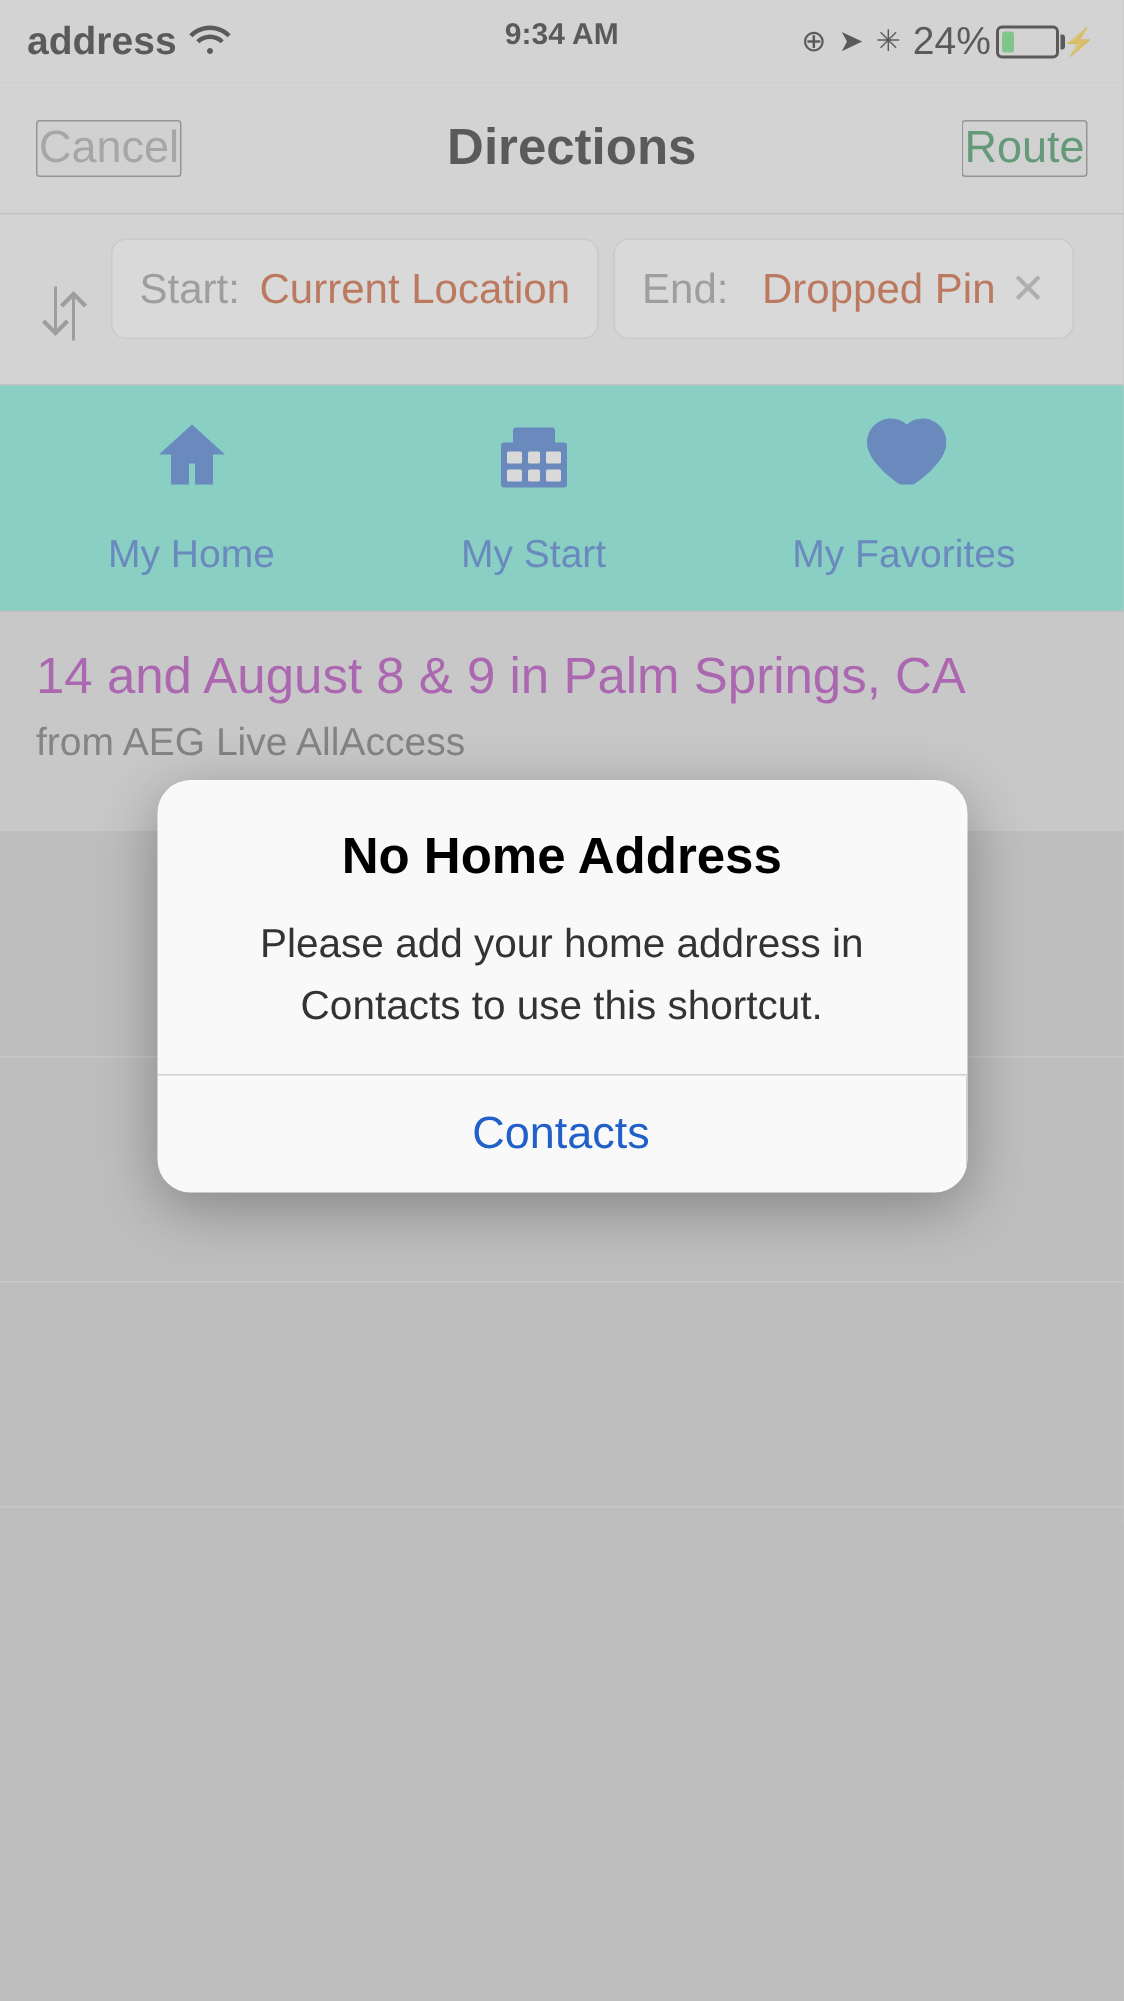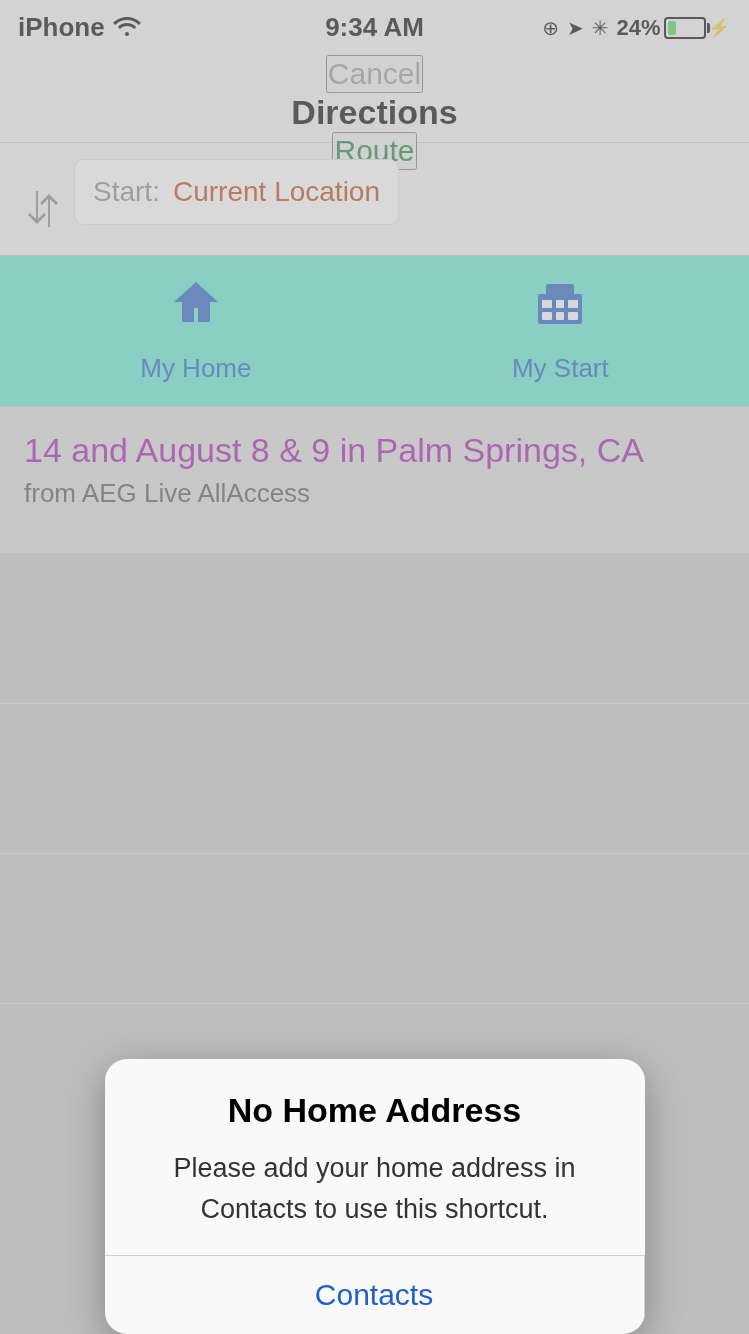--- a/index.html
+++ b/index.html
@@ -26,43 +26,43 @@
     }
     .status-left {
       display: flex;
       align-items: center;
       gap: 8px;
       font-size: 26px;
       font-weight: 600;
       color: #000;
     }
     .status-center {
-      font-size: 26px;
+      font-size: 20px;
       font-weight: 600;
       color: #000;
       position: absolute;
       left: 50%;
       transform: translateX(-50%);
       top: 12px;
     }
     .status-right {
       display: flex;
       align-items: center;
       gap: 8px;
       font-size: 22px;
       color: #000;
     }
     .battery-container {
       display: flex;
       align-items: center;
       gap: 3px;
     }
     .battery-text {
-      font-size: 22px;
-      font-weight: 700;
+      font-size: 26px;
+      font-weight: 400;
     }
     .battery-icon {
       width: 42px;
       height: 22px;
       border: 2px solid #000;
       border-radius: 4px;
       position: relative;
       display: flex;
       align-items: center;
       padding: 2px;
@@ -86,21 +86,20 @@
     
     .nav-bar {
       width: 100%;
       height: 88px;
       background: #f2f2f2;
       display: flex;
       align-items: center;
       justify-content: space-between;
       padding: 0 24px;
       border-bottom: 1px solid #ccc;
-      flex-direction: column;
     }
     .nav-cancel {
       font-size: 30px;
       color: #999;
       font-weight: 400;
     }
     .nav-title {
       font-size: 34px;
       font-weight: 700;
       color: #000;
@@ -214,21 +213,21 @@
 
     
     .dialog-overlay {
       position: absolute;
       top: 0;
       left: 0;
       width: 100%;
       height: 100%;
       background: rgba(180,180,180,0.5);
       display: flex;
-      align-items: flex-end;
+      align-items: flex-start;
       justify-content: center;
       padding-top: 520px;
     }
     .dialog {
       background: #f9f9f9;
       border-radius: 22px;
       width: 540px;
       overflow: hidden;
       box-shadow: 0 10px 40px rgba(0,0,0,0.3);
     }
@@ -264,21 +263,21 @@
     }
     .dialog-btn:first-child {
       border-right: 1px solid #d0d0d0;
     }
   </style>
 </head>
 <body>
 
 <div class="status-bar">
   <div class="status-left">
-    <span>iPhone</span>
+    <span>address</span>
     <span>
       <svg width="28" height="22" viewBox="0 0 28 22" fill="none">
         <path d="M14 18c1.1 0 2 .9 2 2s-.9 2-2 2-2-.9-2-2 .9-2 2-2z" fill="#000"></path>
         <path d="M14 12c2.8 0 5.3 1.1 7.1 2.9l2.1-2.1C20.8 10.4 17.5 9 14 9s-6.8 1.4-9.2 3.8l2.1 2.1C8.7 13.1 11.2 12 14 12z" fill="#000"></path>
         <path d="M14 6c4.6 0 8.7 1.9 11.7 4.9l2.1-2.1C24.6 5.5 19.6 3 14 3S3.4 5.5 0.2 8.8l2.1 2.1C5.3 7.9 9.4 6 14 6z" fill="#000"></path>
       </svg>
     </span>
   </div>
 
   <div class="status-center">9:34 AM</div>
@@ -307,20 +306,25 @@
   <div class="swap-icon">
     <svg width="38" height="44" viewBox="0 0 38 44" fill="#888">
       <path d="M12 4v28l-6-6-2 2 9 9 9-9-2-2-6 6V4h-2z"></path>
       <path d="M26 40V12l6 6 2-2-9-9-9 9 2 2 6-6v28h2z"></path>
     </svg>
   </div>
   <div class="inputs-column">
     <div class="input-row">
       <span class="input-label">Start:</span>
       <span class="input-value">Current Location</span>
+    </div>
+    <div class="input-row">
+      <span class="input-label">End:</span>
+      <span class="input-value">Dropped Pin</span>
+      <span class="clear-btn">✕</span>
     </div>
   </div>
 </div>
 
 <div class="shortcuts-row">
   <div class="shortcut-item">
     <span class="shortcut-icon home">
       <svg width="56" height="56" viewBox="0 0 56 56" fill="#2060c8">
         <path d="M28 8L6 28h8v20h12V34h4v14h12V28h8L28 8z"></path>
       </svg>
@@ -335,20 +339,28 @@
         <rect x="10" y="26" width="10" height="8" fill="white" rx="1"></rect>
         <rect x="24" y="26" width="8" height="8" fill="white" rx="1"></rect>
         <rect x="36" y="26" width="10" height="8" fill="white" rx="1"></rect>
         <rect x="10" y="38" width="10" height="8" fill="white" rx="1"></rect>
         <rect x="24" y="38" width="8" height="8" fill="white" rx="1"></rect>
         <rect x="36" y="38" width="10" height="8" fill="white" rx="1"></rect>
       </svg>
     </span>
     <span class="shortcut-label">My Start</span>
   </div>
+  <div class="shortcut-item">
+    <span class="shortcut-icon favorites">
+      <svg width="56" height="56" viewBox="0 0 56 56" fill="#2060c8">
+        <path d="M28 48s-22-14-22-28c0-8.8 7.2-16 16-16 4 0 7.7 1.5 10.5 4C35.3 5.5 39 4 43 4c8.8 0 16 7.2 16 16 0 14-22 28-22 28z" transform="translate(-3,0)"></path>
+      </svg>
+    </span>
+    <span class="shortcut-label">My Favorites</span>
+  </div>
 </div>
 
 <div class="main-content">
   <div class="result-title">14 and August 8 &amp; 9 in Palm Springs, CA</div>
   <div class="result-subtitle">from AEG Live AllAccess</div>
 </div>
 
 <div class="map-area">
   <div class="map-row" style="top:150px;"></div>
   <div class="map-row" style="top:300px;"></div>

